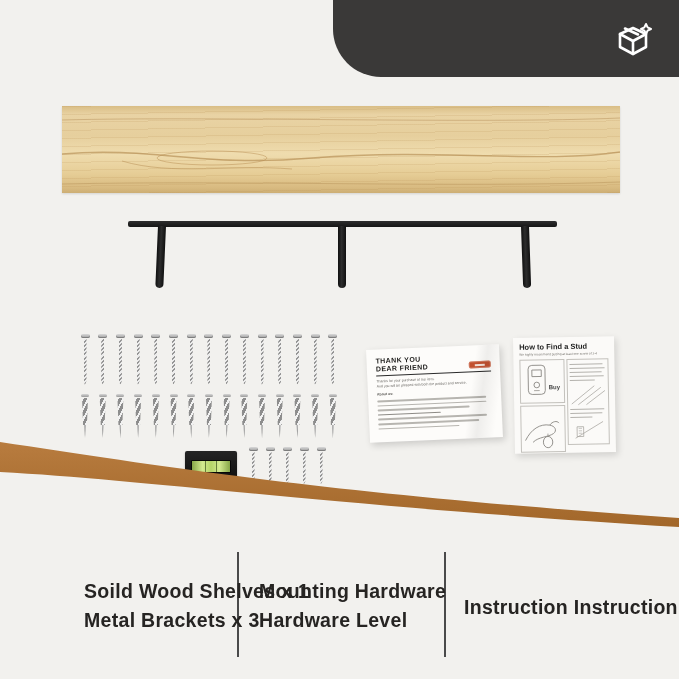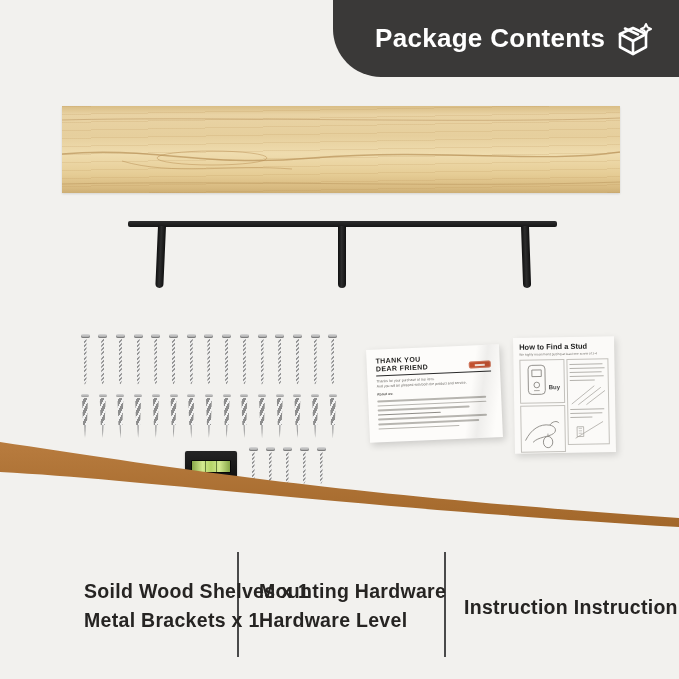--- a/index.html
+++ b/index.html
@@ -99,21 +99,20 @@
   .col-1 { left:84px; top:577px; }
   .col-2 { left:259px; top:577px; }
   .col-3 { left:464px; top:593px; }
   .footer-divider { position:absolute; width:2px; background:#4a4a4a; top:552px; height:105px; }
   .div-1 { left:237px; } .div-2 { left:444px; }
 </style>
 </head>
 <body>
 
 <div class="header-bar">
-  <span class="header-title">Package Contents</span>
   <svg class="header-icon" viewBox="0 0 42 42" fill="none" stroke="#ffffff" stroke-width="2.6" stroke-linejoin="round" stroke-linecap="round">
     <polygon points="20,10 33,16 20,23 7,16"></polygon>
     <polyline points="7,16 7,29 20,36 33,29 33,16"></polyline>
     <line x1="20" y1="23" x2="20" y2="36"></line>
     <line x1="12" y1="10.5" x2="25" y2="16.5"></line>
     <path d="M33,6 l1.6,3.4 L38,11 l-3.4,1.6 L33,16 l-1.6,-3.4 L28,11 l3.4,-1.6 Z" stroke-width="2"></path>
   </svg>
 </div>
 
 <div class="wood-plank">
@@ -374,21 +373,21 @@
     </linearGradient>
   </defs>
   <path d="M0,12 C160,36 330,64 679,88 L679,97 C330,76 150,50 0,42 Z" fill="url(#sw)"></path>
 </svg>
 
 <div class="footer-divider div-1"></div>
 <div class="footer-divider div-2"></div>
 
 <div class="footer-col col-1">
   <div>Soild Wood Shelves x 1</div>
-  <div>Metal Brackets x 1</div>
+  <div>Metal Brackets x 3</div>
 </div>
 <div class="footer-col col-2">
   <div>Mounting Hardware</div>
   <div>Hardware Level</div>
 </div>
 <div class="footer-col col-3">
   <div>Instruction Instruction</div>
 </div>
 
 </body></html>

